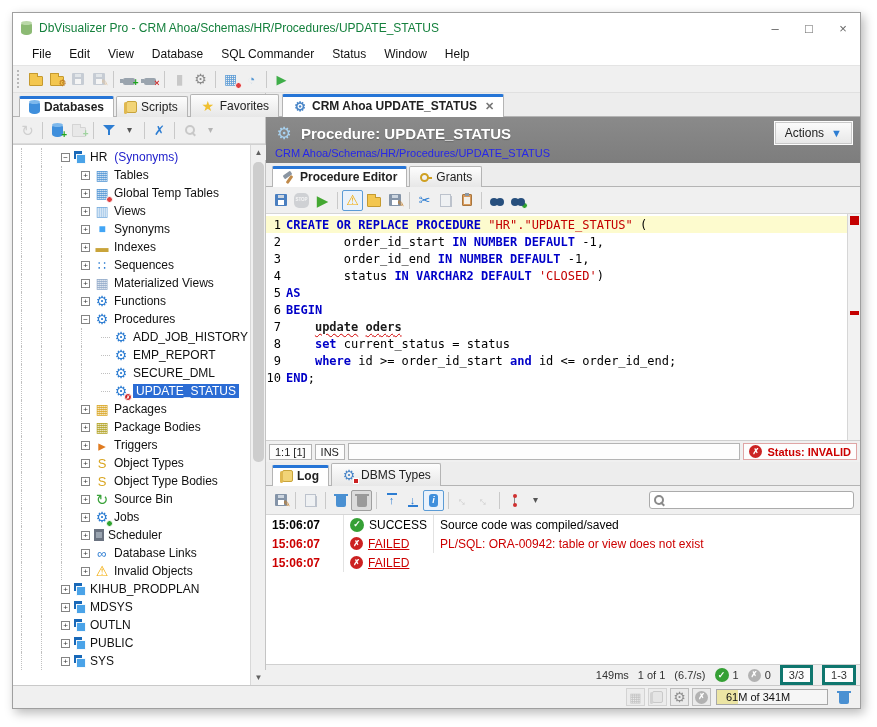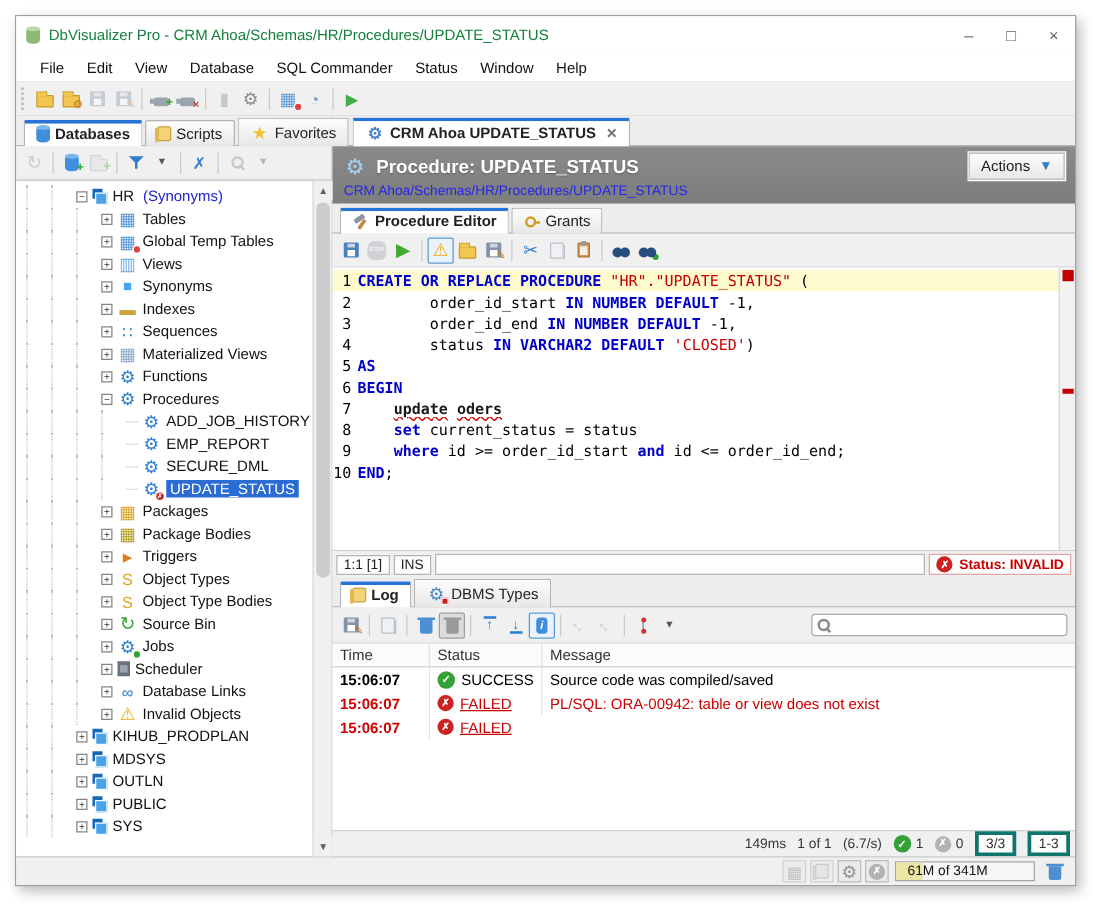--- a/index.html
+++ b/index.html
@@ -692,25 +692,20 @@
             <span class="tb-btn">
               <span class="ic " style="color: rgb(85, 85, 85); font-size: 10px;">▾</span>
             </span>
           </span>
         <span class="search-box">
           <span class="ic i-mag"></span>
         </span>
       </div>
 
       <div class="log-table" id="log-table">
-          <div class="lt-row lt-head">
-            <span class="lt-cell">Time</span>
-            <span class="lt-cell">Status</span>
-            <span class="lt-cell">Message</span>
-          </div>
           <div class="lt-row k-success">
             <span class="lt-cell lt-time">15:06:07</span>
             <span class="lt-cell">
               <span class="ic i-ok">✓</span>
               <span class="st-lab">SUCCESS</span>
             </span>
             <span class="lt-cell lt-msg">Source code was compiled/saved</span>
           </div>
           <div class="lt-row k-fail">
             <span class="lt-cell lt-time">15:06:07</span>

